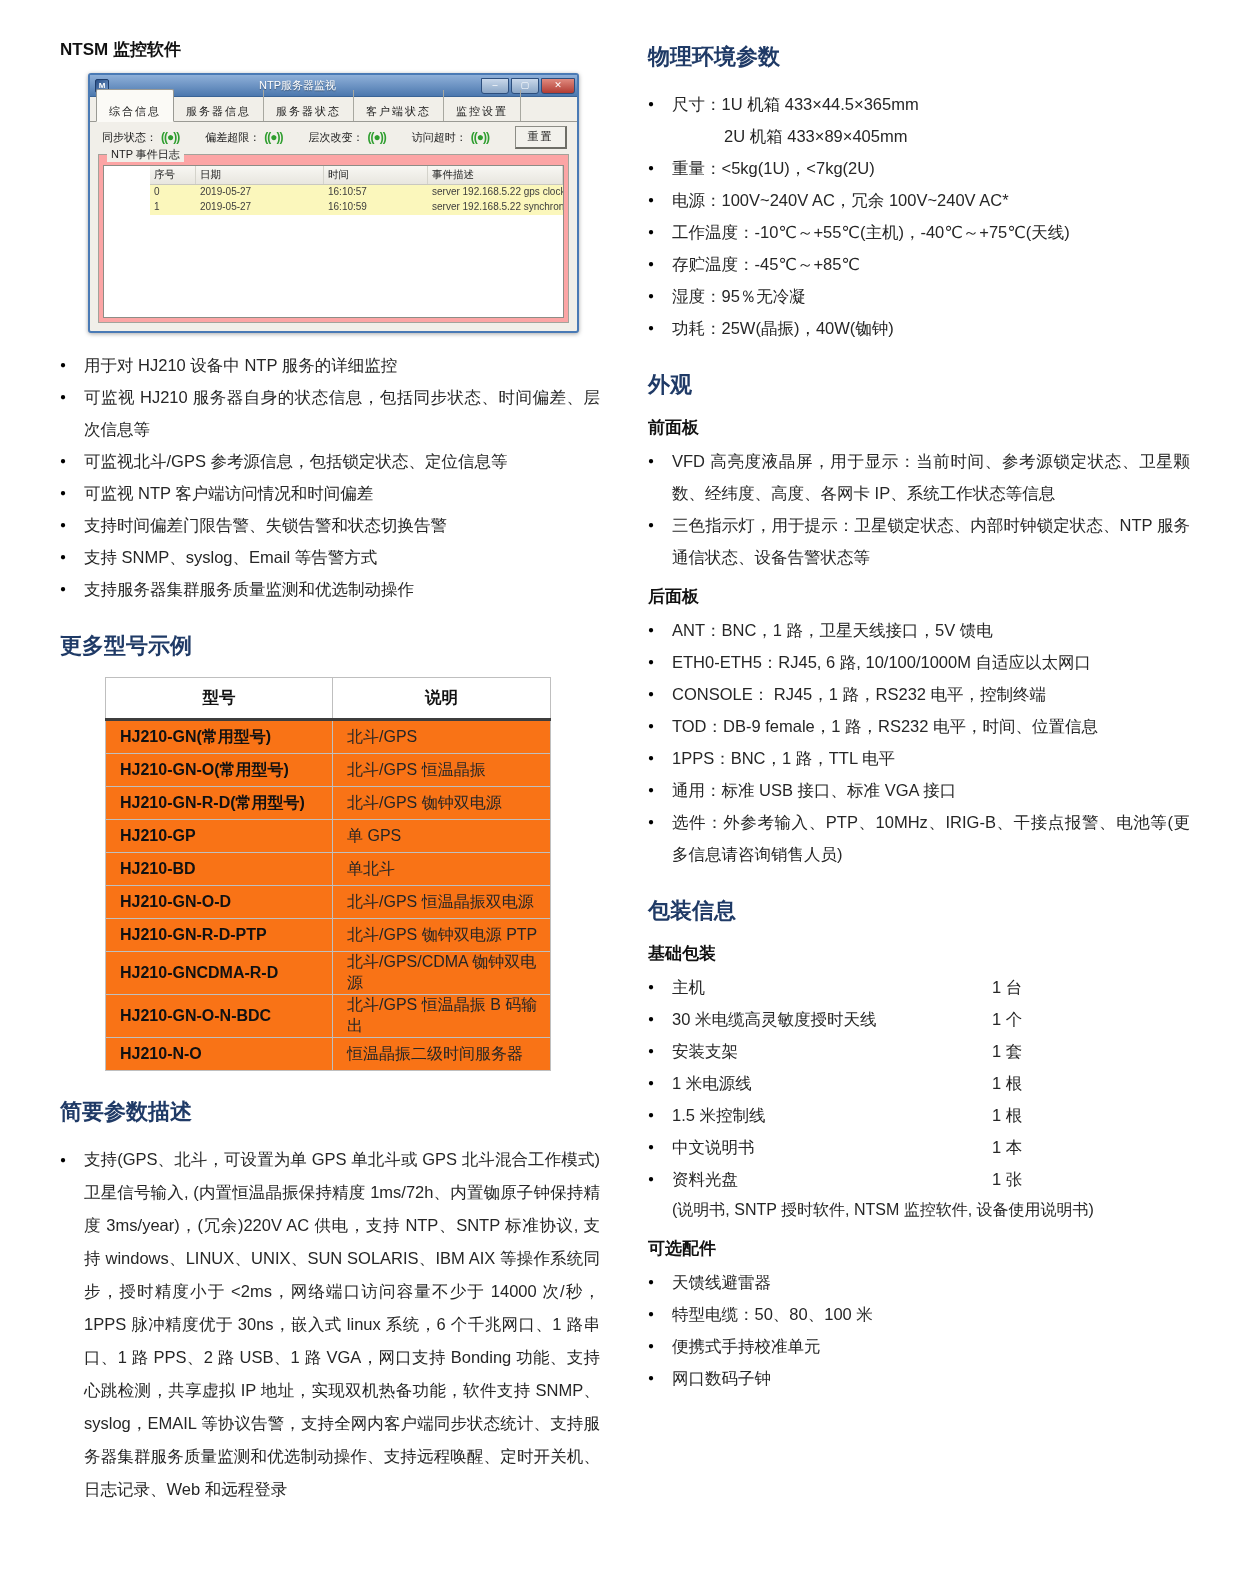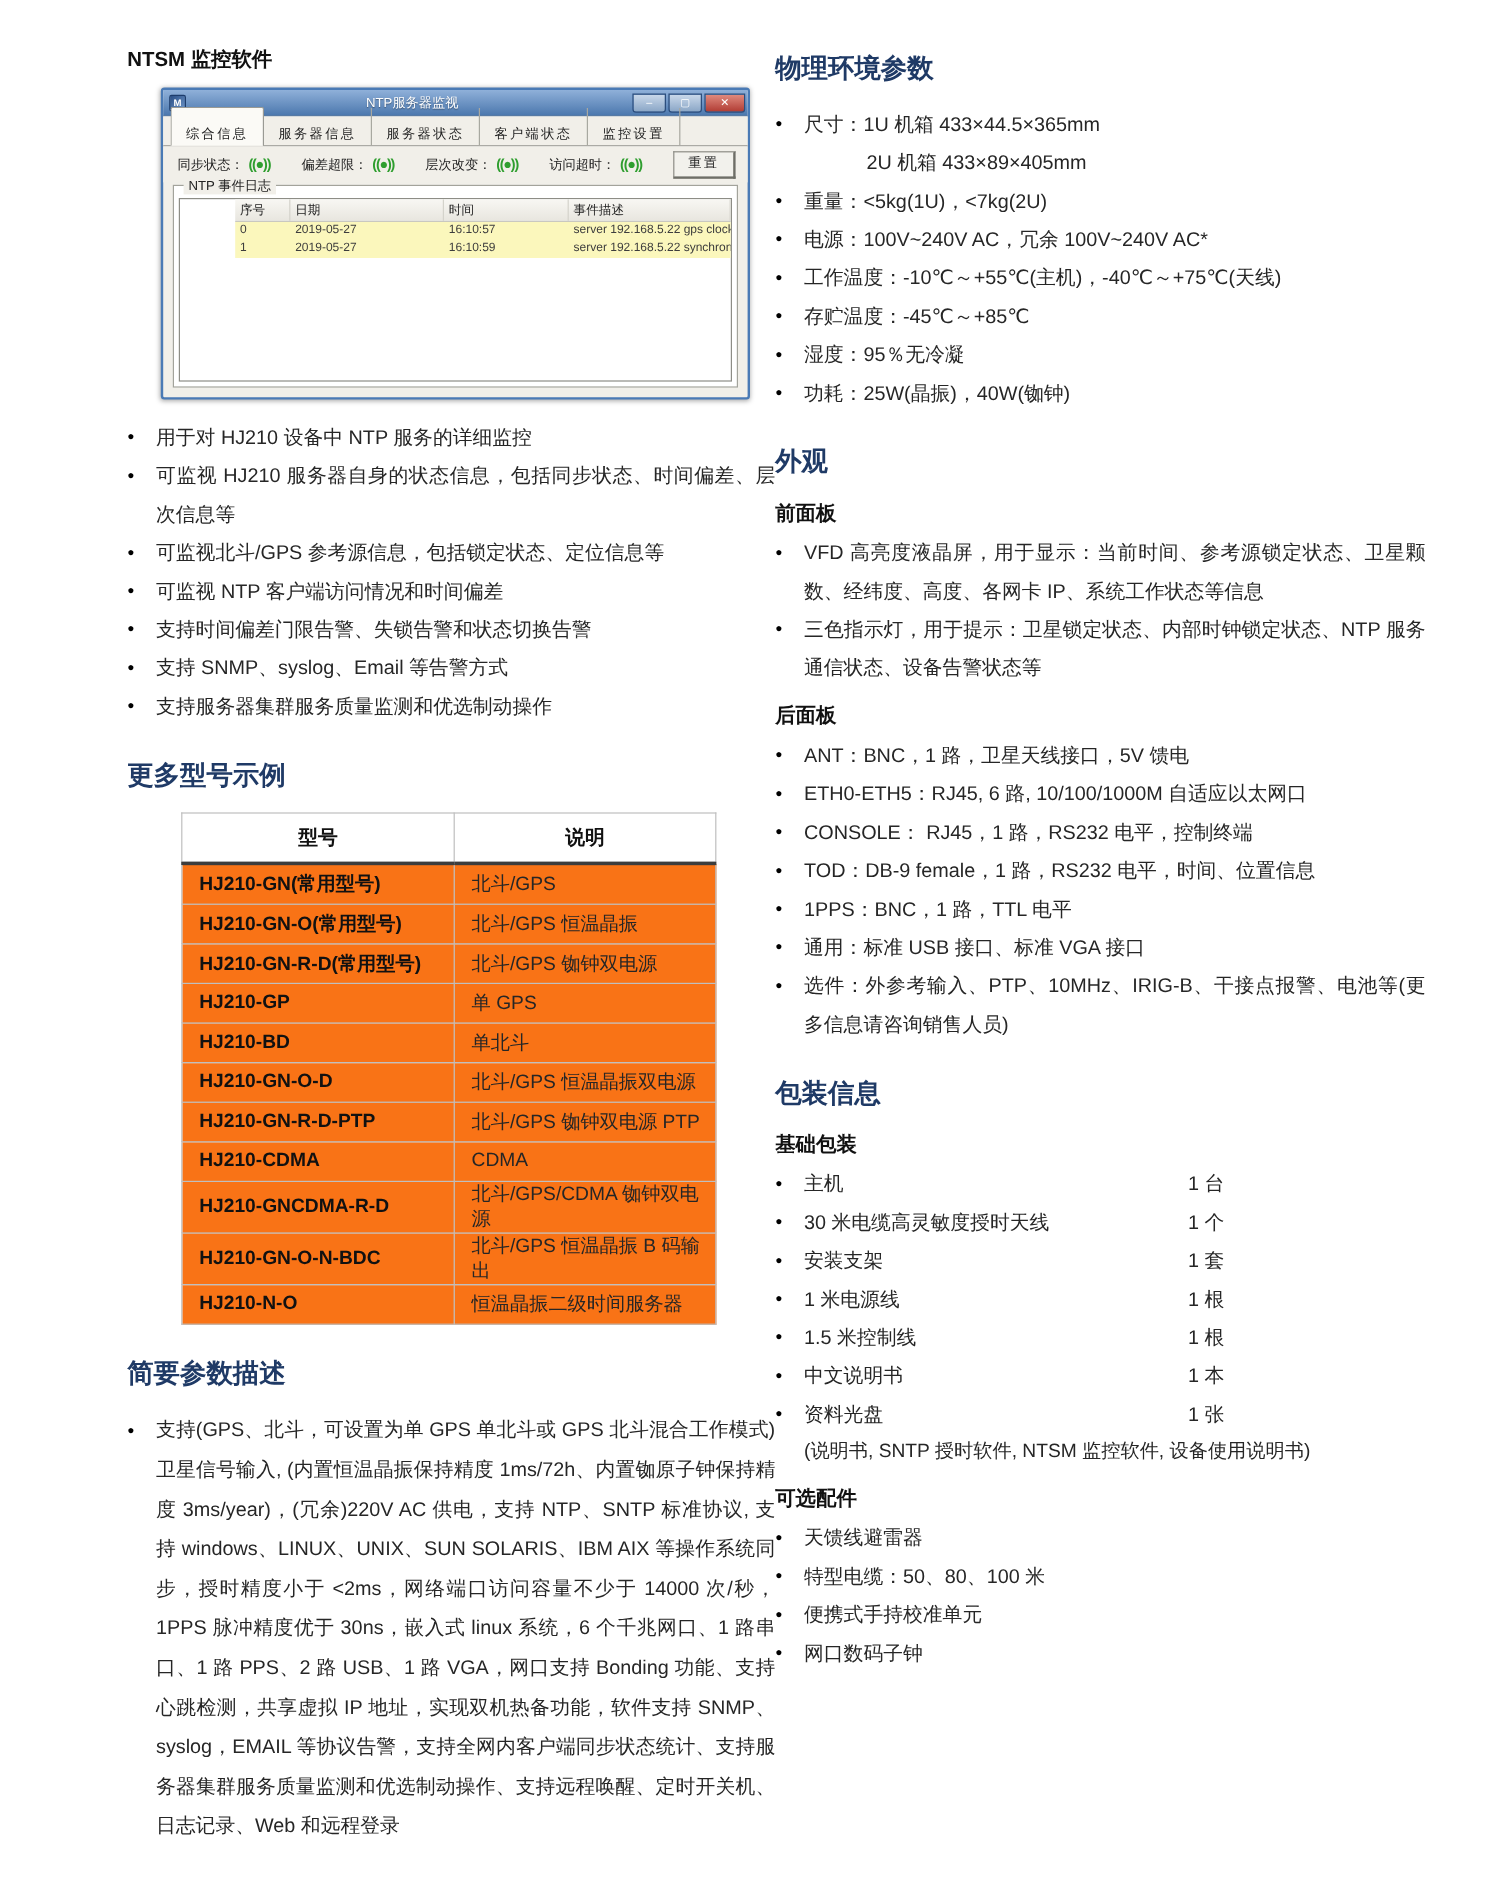--- a/index.html
+++ b/index.html
@@ -1,21 +1,21 @@
 <!DOCTYPE html>
 <html><head>
 <meta charset="utf-8">
 <style>
   html,body{margin:0;padding:0;}
   body{
     width:1240px;height:1572px;overflow:hidden;background:#ffffff;
     font-family:"Liberation Sans","DejaVu Sans",sans-serif;color:#222;
     position:relative;
   }
-  .page{display:flex;padding:38px 50px 0 60px;margin-left:46px;}
+  .page{display:flex;padding:38px 50px 0 60px;gap:48px;}
   .col-left{width:540px;flex:none;}
   .col-right{width:542px;flex:none;}
 
   
   .h-black{font-size:17px;font-weight:bold;color:#111;margin:0 0 12px 0;}
   .h-navy{font-size:22px;font-weight:bold;color:#1f3a66;margin:26px 0 16px 0;}
   .h-navy.first{margin-top:4px;}
   .h-sub{font-size:17px;font-weight:bold;color:#111;margin:12px 0 6px 0;}
 
   
@@ -53,21 +53,21 @@
   .tab.active{background:#fbfaf6;border:1px solid #9a9a94;border-bottom:1px solid #fbfaf6;
     border-radius:2px 2px 0 0;margin-bottom:-1px;}
   .statusrow{flex:none;display:flex;align-items:center;height:30px;padding:0 10px 0 12px;
     background:#f1efe9;font-size:11px;color:#222;}
   .statgrp{display:flex;align-items:center;margin-right:26px;white-space:nowrap;}
   .sig{color:#2f9e2f;font-weight:bold;font-size:12px;letter-spacing:-1px;margin-left:4px;}
   .resetbtn{margin-left:auto;width:64px;height:20px;font-size:11px;line-height:18px;
     text-align:center;color:#222;background:#f2f1ec;border:1px solid #8d8d86;
     border-right:2px solid #6e6e67;border-bottom:2px solid #6e6e67;letter-spacing:2px;}
   .groupbox{flex:1;margin:2px 8px 8px 8px;border:1px solid #a3a39b;position:relative;
-    background:#ffffff;padding:10px 4px 4px 4px;}
+    background:#fca5a5;padding:10px 4px 4px 4px;}
   .groupbox-label{position:absolute;top:-8px;left:8px;background:#f1efe9;padding:0 4px;
     font-size:11px;color:#222;}
   .listview{width:100%;height:100%;background:#fff;border:1px solid #8d8d86;
     box-sizing:border-box;overflow:hidden;padding-left:46px;}
   .lv-header{display:flex;height:18px;background:linear-gradient(#f8f7f3,#e8e6df);
     border-bottom:1px solid #c9c8c0;font-size:10.5px;color:#222;}
   .lv-h{padding:2px 4px;border-right:1px solid #d4d3cb;box-sizing:border-box;white-space:nowrap;}
   .lv-row{display:flex;height:15px;background:#fbf7bc;font-size:10px;color:#3d3d3d;}
   .lv-c{padding:1px 4px;box-sizing:border-box;white-space:nowrap;overflow:hidden;}
   .c0{width:46px;flex:none;}
@@ -224,24 +224,20 @@
           </tr>
         <tr>
             <td class="model">HJ210-GN-O-D</td>
             <td>北斗/GPS 恒温晶振双电源</td>
           </tr>
         <tr>
             <td class="model">HJ210-GN-R-D-PTP</td>
             <td>北斗/GPS 铷钟双电源 PTP</td>
           </tr>
         <tr>
-            <td class="model">HJ210-CDMA</td>
-            <td>CDMA</td>
-          </tr>
-        <tr>
             <td class="model">HJ210-GNCDMA-R-D</td>
             <td>北斗/GPS/CDMA 铷钟双电源</td>
           </tr>
         <tr>
             <td class="model">HJ210-GN-O-N-BDC</td>
             <td>北斗/GPS 恒温晶振 B 码输出</td>
           </tr>
         <tr>
             <td class="model">HJ210-N-O</td>
             <td>恒温晶振二级时间服务器</td>

